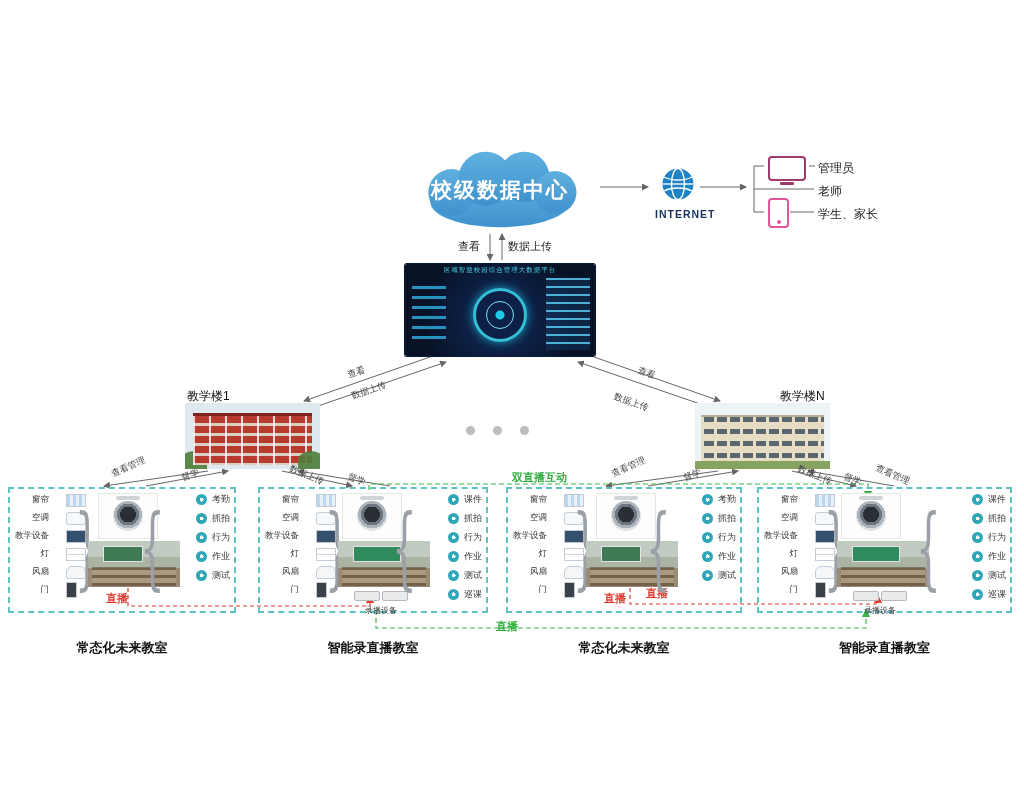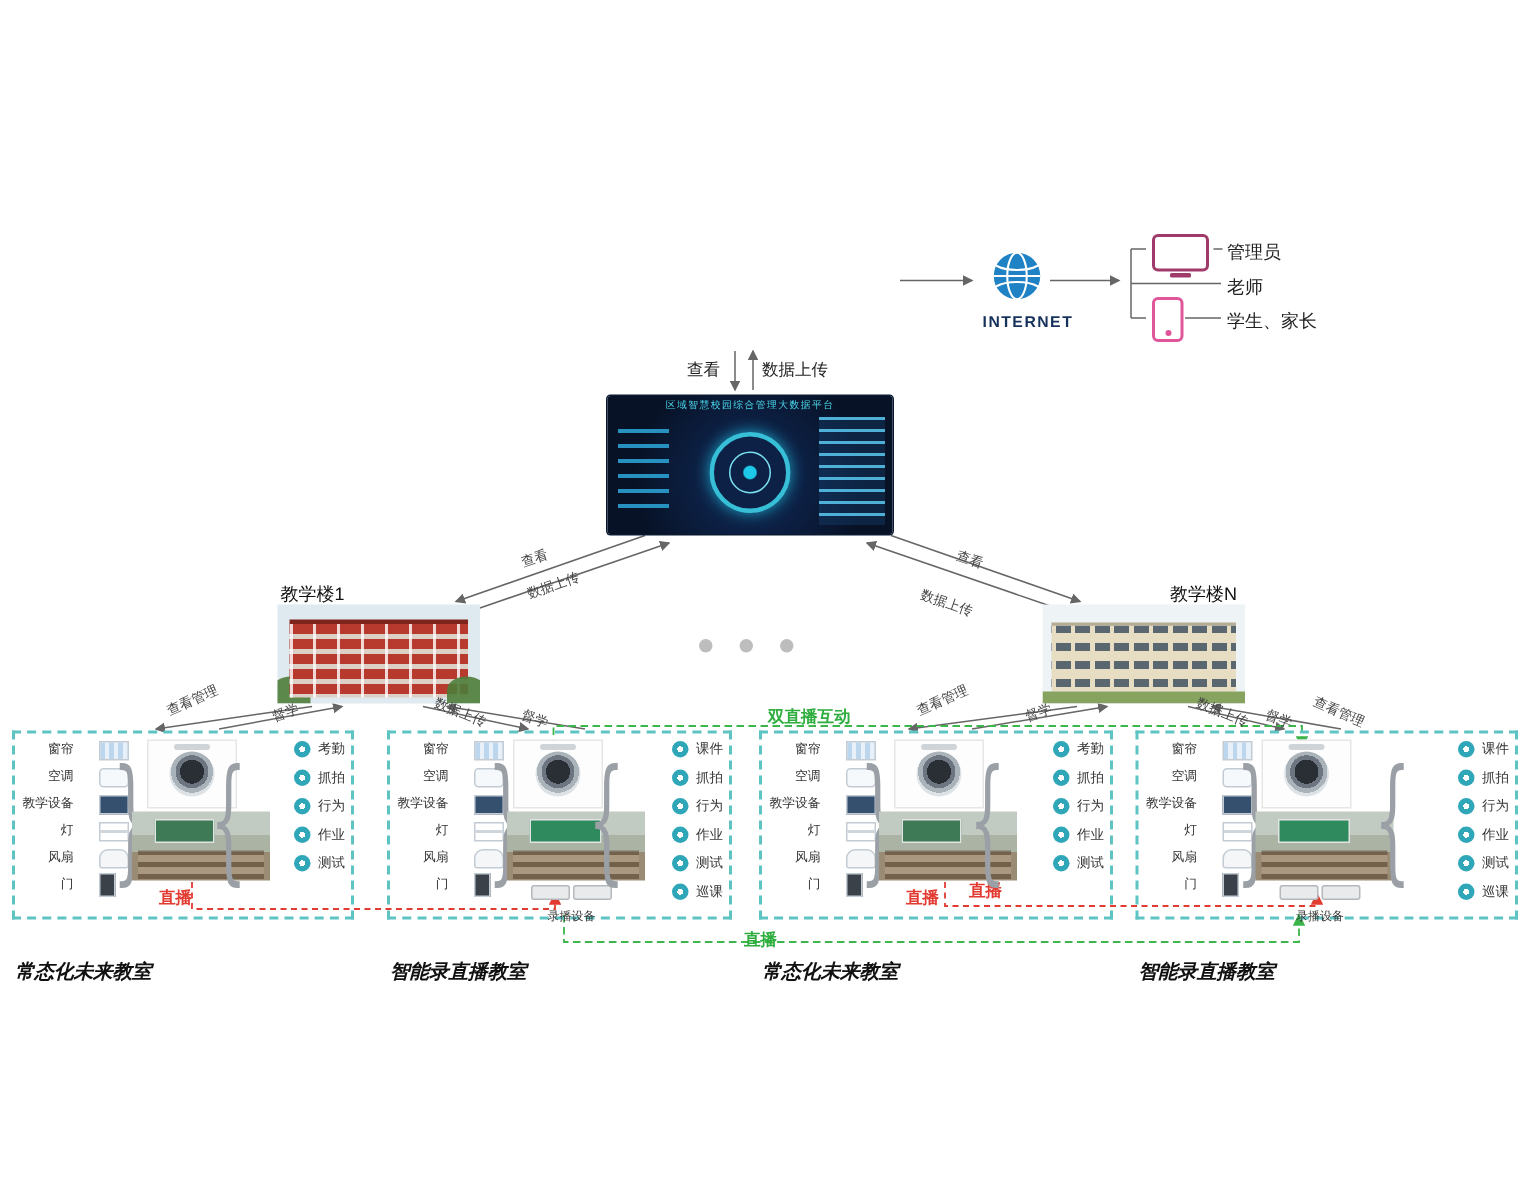--- a/index.html
+++ b/index.html
@@ -69,22 +69,22 @@
   .bl1{left:187px;top:388px;} .bl2{left:780px;top:388px;}
 
   
   .dots{left:466px;top:426px;display:flex;gap:18px;}
   .dot{width:9px;height:9px;border-radius:50%;background:#bdbdbd;}
 
   
   .classroom-panel{position:absolute;top:487px;height:126px;border:2px dashed #5ec3c3;box-sizing:border-box;}
   .pos-0{left:8px;width:228px;} .pos-1{left:258px;width:230px;}
   .pos-2{left:506px;width:236px;} .pos-3{left:757px;width:255px;}
-  .panel-label{position:absolute;left:0;right:0;top:150px;text-align:left;
-               font-size:13px;font-weight:bold;color:#111;white-space:nowrap;font-style:italic;}
+  .panel-label{position:absolute;left:0;right:0;top:150px;text-align:center;
+               font-size:13px;font-weight:bold;color:#111;white-space:nowrap;}
   .device-col{position:absolute;left:3px;top:4px;}
   .dev-item{display:flex;align-items:center;gap:17px;margin-bottom:4px;height:14px;}
   .dev-label{width:36px;text-align:right;font-size:8.5px;color:#333;white-space:nowrap;overflow:hidden;}
   .dev-icon{width:20px;height:13px;border:1px solid #c3ccd4;background:#eef3f8;box-sizing:border-box;}
   .di-0{background:repeating-linear-gradient(90deg,#bcd6ee 0 3px,#e8f1fa 3px 6px);}
   .di-1{background:#f6f9fb;border-radius:3px;}
   .di-2{background:#35506e;}
   .di-3{background:linear-gradient(#fff 42%,#cfd6db 42% 58%,#fff 58%);}
   .di-4{background:#f4f6f8;border-radius:6px 6px 2px 2px;}
   .di-5{background:#3a4148;width:11px;height:16px;}
@@ -163,20 +163,38 @@
     <g stroke="#e23b31" stroke-width="1.2" fill="none" stroke-dasharray="4 3">
       <path d="M128,588 L128,606 L370,606 L370,596" marker-end="url(#ahr)"></path>
       <path d="M630,588 L630,604 L878,604 L878,596" marker-end="url(#ahr)"></path>
     </g>
     <g stroke="#3cb54a" stroke-width="1.2" fill="none" stroke-dasharray="5 3">
       <path d="M369,498 L369,484 L868,484 L868,498" marker-end="url(#ahg)"></path>
       <path d="M376,610 L376,628 L866,628 L866,610" marker-end="url(#ahg)"></path>
     </g>
   </svg>
 
+  <div class="abs cloud">
+    <svg width="204" height="92" viewBox="0 0 210 95">
+      <defs>
+        <linearGradient id="cg" x1="0" y1="0" x2="0" y2="1">
+          <stop offset="0" stop-color="#5fb0e0"></stop>
+            <stop offset="1" stop-color="#3f92cc"></stop>
+        </linearGradient>
+      </defs>
+      <g fill="url(#cg)">
+        <ellipse cx="105" cy="62" rx="72" ry="26"></ellipse>
+        <circle cx="55" cy="52" r="24"></circle>
+        <circle cx="90" cy="38" r="28"></circle>
+        <circle cx="130" cy="36" r="26"></circle>
+        <circle cx="162" cy="52" r="22"></circle>
+      </g>
+    </svg>
+    <span class="cloud-label">校级数据中心</span>
+  </div>
 
   <div class="abs internet">
     <svg width="36" height="36" viewBox="0 0 36 36">
       <circle cx="18" cy="18" r="15.5" fill="#1e82c4"></circle>
       <g stroke="#fff" stroke-width="1.4" fill="none">
         <ellipse cx="18" cy="18" rx="6.5" ry="15.5"></ellipse>
         <line x1="2.5" y1="18" x2="33.5" y2="18"></line>
         <path d="M4,11 C11,15 25,15 32,11"></path>
         <path d="M4,25 C11,21 25,21 32,25"></path>
       </g>

